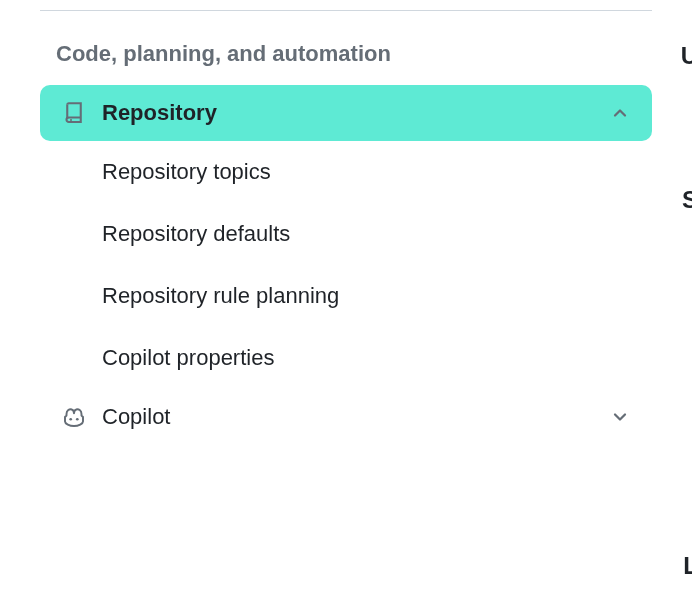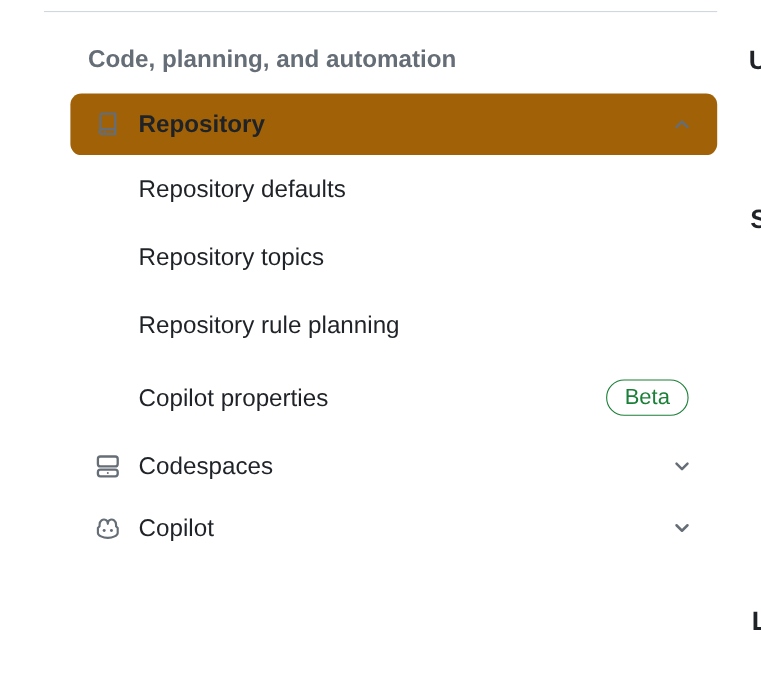--- a/index.html
+++ b/index.html
@@ -11,40 +11,40 @@
       height: 612px;
       overflow: hidden;
       position: relative;
     }
     .divider {
       height: 1px;
       background: #d0d7de;
       margin: 10px 40px 0 40px;
     }
     .sidebar {
-      padding: 30px 40px 0 64px;
+      padding: 30px 40px 0 40px;
     }
     .section-title {
       font-size: 22px;
       font-weight: 600;
       color: #656d76;
       margin-bottom: 18px;
       padding-left: 16px;
     }
     .nav-item {
       display: flex;
       align-items: center;
       padding: 14px 20px;
       border-radius: 10px;
       font-size: 22px;
       cursor: pointer;
       position: relative;
     }
     .nav-item.expanded {
-      background: #a16207;
+      background: #5eead4;
       font-weight: 600;
     }
     .nav-item .icon {
       width: 28px;
       height: 28px;
       margin-right: 14px;
       flex-shrink: 0;
       display: flex;
       align-items: center;
       justify-content: center;
@@ -136,49 +136,33 @@
     <span class="label">Repository</span>
     <span class="chevron">
       <svg viewBox="0 0 16 16" width="20" height="20" fill="none" stroke="#656d76" stroke-width="1.8" stroke-linecap="round" stroke-linejoin="round">
         <path d="M4 10 L8 6 L12 10"></path>
       </svg>
     </span>
   </div>
 
   <div class="sub-items">
     <div class="sub-item">
-      <span class="label">Repository defaults</span>
+      <span class="label">Repository topics</span>
     </div>
     <div class="sub-item">
-      <span class="label">Repository topics</span>
+      <span class="label">Repository defaults</span>
     </div>
     <div class="sub-item">
       <span class="label">Repository rule planning</span>
     </div>
     <div class="sub-item">
       <span class="label">Copilot properties</span>
-      <span class="badge-beta">Beta</span>
     </div>
   </div>
 
-  <div class="nav-item">
-    <span class="icon">
-      <svg viewBox="0 0 16 16" width="24" height="24" fill="none" stroke="#656d76" stroke-width="1.4" stroke-linejoin="round">
-        <rect x="2" y="2" width="12" height="6" rx="1.5"></rect>
-        <rect x="2" y="10" width="12" height="4" rx="1.5"></rect>
-        <circle cx="8" cy="12" r="0.6" fill="#656d76" stroke="none"></circle>
-      </svg>
-    </span>
-    <span class="label">Codespaces</span>
-    <span class="chevron">
-      <svg viewBox="0 0 16 16" width="20" height="20" fill="none" stroke="#656d76" stroke-width="1.8" stroke-linecap="round" stroke-linejoin="round">
-        <path d="M4 6 L8 10 L12 6"></path>
-      </svg>
-    </span>
-  </div>
 
   <div class="nav-item">
     <span class="icon">
       <svg viewBox="0 0 16 16" width="24" height="24" fill="none" stroke="#656d76" stroke-width="1.3" stroke-linejoin="round">
         <path d="M3 6 C3 3.5 5 2.5 6.5 3 C7.5 3.3 8 4.5 8 5.5 C8 4.5 8.5 3.3 9.5 3 C11 2.5 13 3.5 13 6 L13 7 L14 8 L14 11 C14 12.5 11 14 8 14 C5 14 2 12.5 2 11 L2 8 L3 7 Z"></path>
         <circle cx="5.8" cy="9.5" r="0.9" fill="#656d76" stroke="none"></circle>
         <circle cx="10.2" cy="9.5" r="0.9" fill="#656d76" stroke="none"></circle>
       </svg>
     </span>
     <span class="label">Copilot</span>

